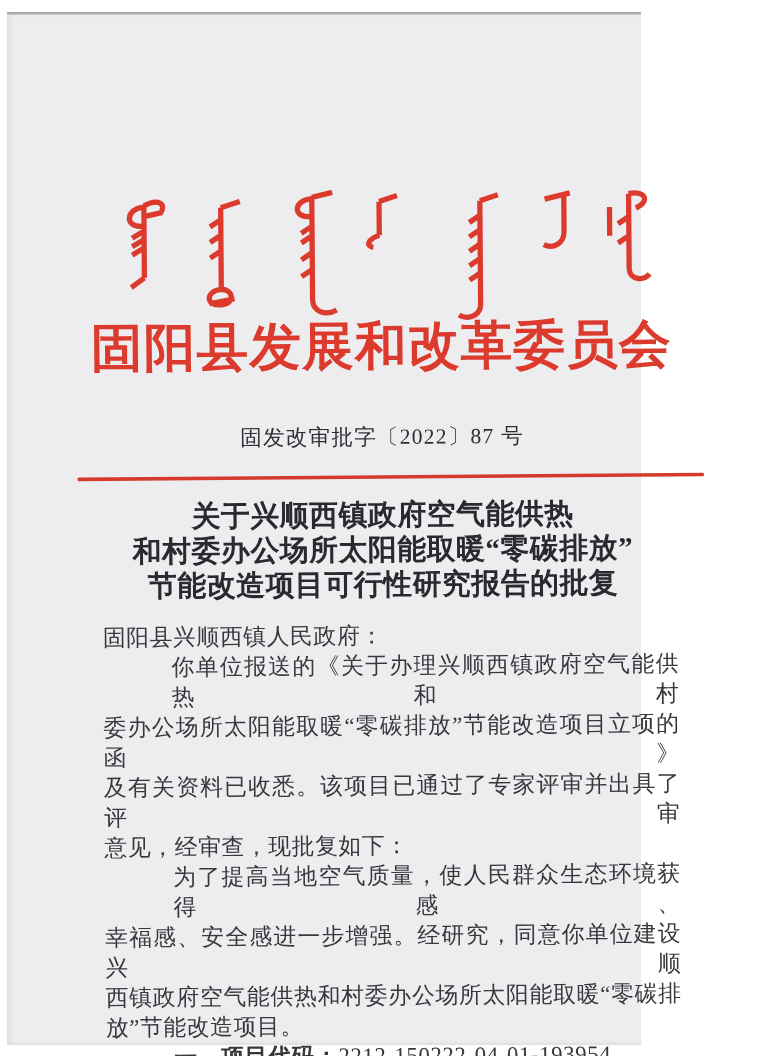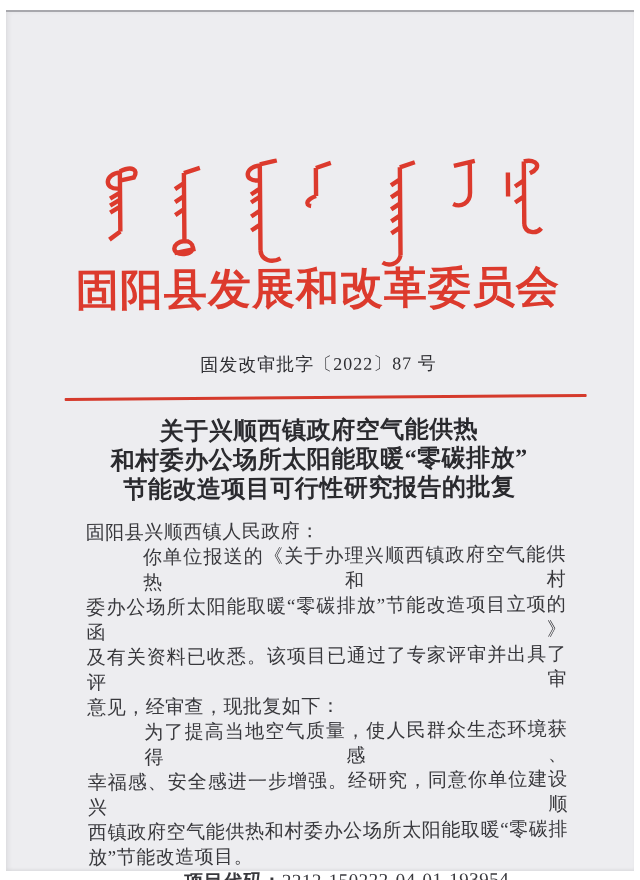--- a/index.html
+++ b/index.html
@@ -7,21 +7,21 @@
   body {
     position: relative;
     background: #ffffff;
     overflow: hidden;
     font-family: "Liberation Serif", serif;
   }
   
   .paper {
     position: absolute;
     left: 6px; top: 10px;
-    width: 628px; height: 861px;
+    width: 528px; height: 861px;
     background: #ededf0;
     border-top: 2px solid #a8a8ad;
     box-shadow: inset 3px 0 4px rgba(0,0,0,0.05), inset 0 -2px 3px rgba(0,0,0,0.04);
   }
   .content {
     position: absolute;
     left: 0; top: 0; right: 0; bottom: 0;
     transform: rotate(-0.45deg);
     transform-origin: 313px 430px;
   }

